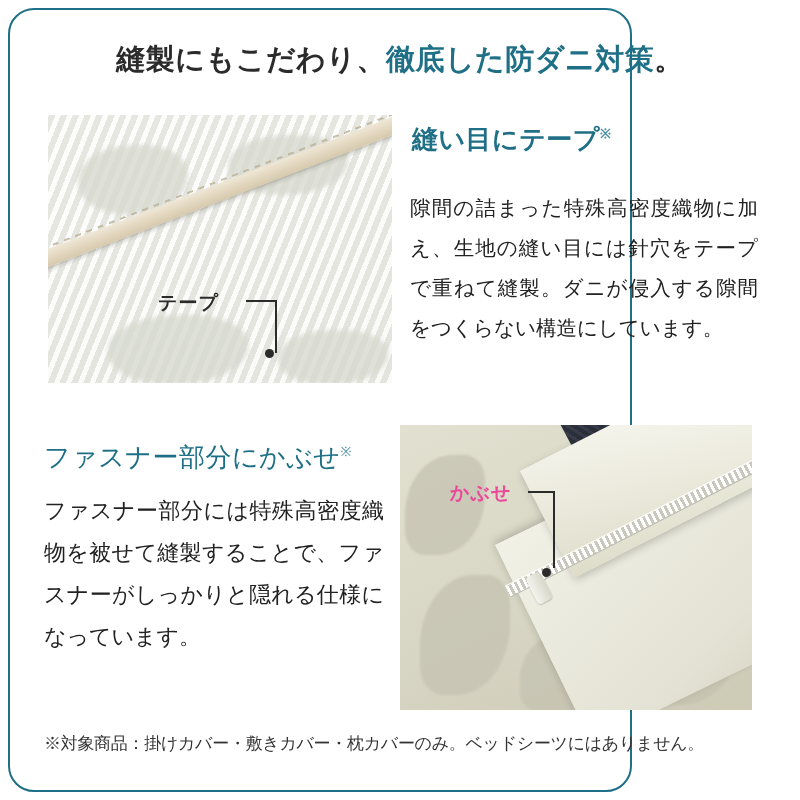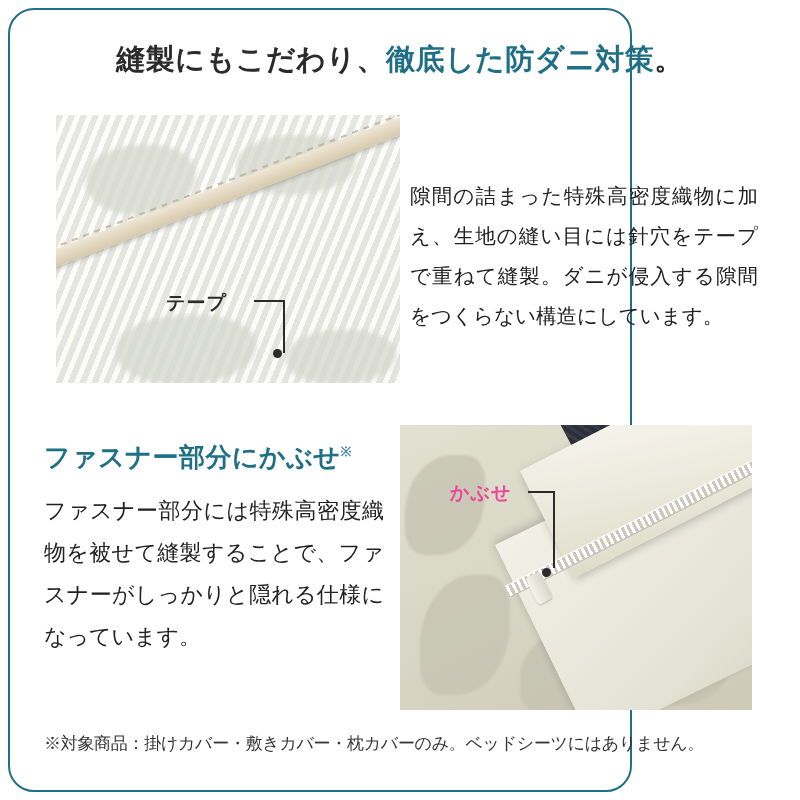--- a/index.html
+++ b/index.html
@@ -44,21 +44,21 @@
     letter-spacing: 0.5px;
     color: #2b2b2b;
     white-space: nowrap;
   }
   .headline .accent {
     color: #1f6f86;
   }
   
   .photo1 {
     position: absolute;
-    left: 56px;
+    left: 48px;
     top: 115px;
     width: 344px;
     height: 268px;
     overflow: hidden;
     background: #d946ef;
   }
   .photo1 .fabric {
     position: absolute;
     left: -20px;
     top: -20px;
@@ -142,35 +142,35 @@
     white-space: nowrap;
   }
   .sec1-title .mark {
     font-size: 13px;
     vertical-align: super;
     color: #4b8ea1;
   }
   .sec1-body {
     position: absolute;
     left: 410px;
-    top: 176px;
+    top: 188px;
     width: 348px;
     font-size: 20.5px;
     line-height: 40px;
     color: #222222;
     text-align: justify;
     text-justify: inter-ideograph;
   }
   
   .sec2-title {
     position: absolute;
     left: 44px;
     top: 440px;
     font-size: 26px;
-    font-weight: bold;
+    font-weight: normal;
     color: #1f6f86;
     letter-spacing: 0.5px;
     white-space: nowrap;
   }
   .sec2-title .mark {
     font-size: 13px;
     vertical-align: super;
     color: #4b8ea1;
   }
   .sec2-body {
@@ -326,20 +326,23 @@
     <div class="seam"></div>
     <div class="seam-stitch"></div>
 
     <div class="callout1">テープ</div>
     <svg class="leader1" viewBox="0 0 34 58">
       <path d="M0 4 L30 4 L30 56" fill="none" stroke="#2b2b2b" stroke-width="2"></path>
     </svg>
     <div class="dot1"></div>
   </div>
 
+  <div class="sec1-title">
+    <span>縫い目にテープ</span><span class="mark">※</span>
+  </div>
   <div class="sec1-body">隙間の詰まった特殊高密度織物に加え、生地の縫い目には針穴をテープで重ねて縫製。ダニが侵入する隙間をつくらない構造にしています。</div>
 
   <div class="sec2-title">
     <span>ファスナー部分にかぶせ</span><span class="mark">※</span>
   </div>
   <div class="sec2-body">ファスナー部分には特殊高密度織物を被せて縫製することで、ファスナーがしっかりと隠れる仕様になっています。</div>
 
   <div class="photo2">
     <div class="bg"></div>
     <div class="leaf" style="left:20px; top:150px; width:90px; height:120px;"></div>

